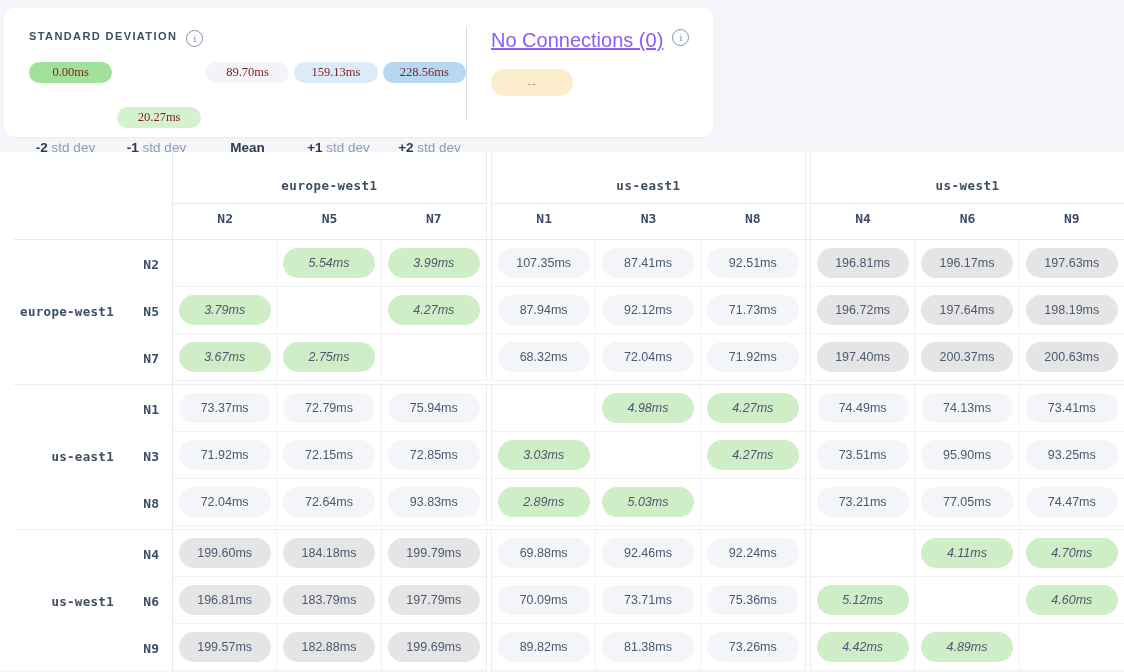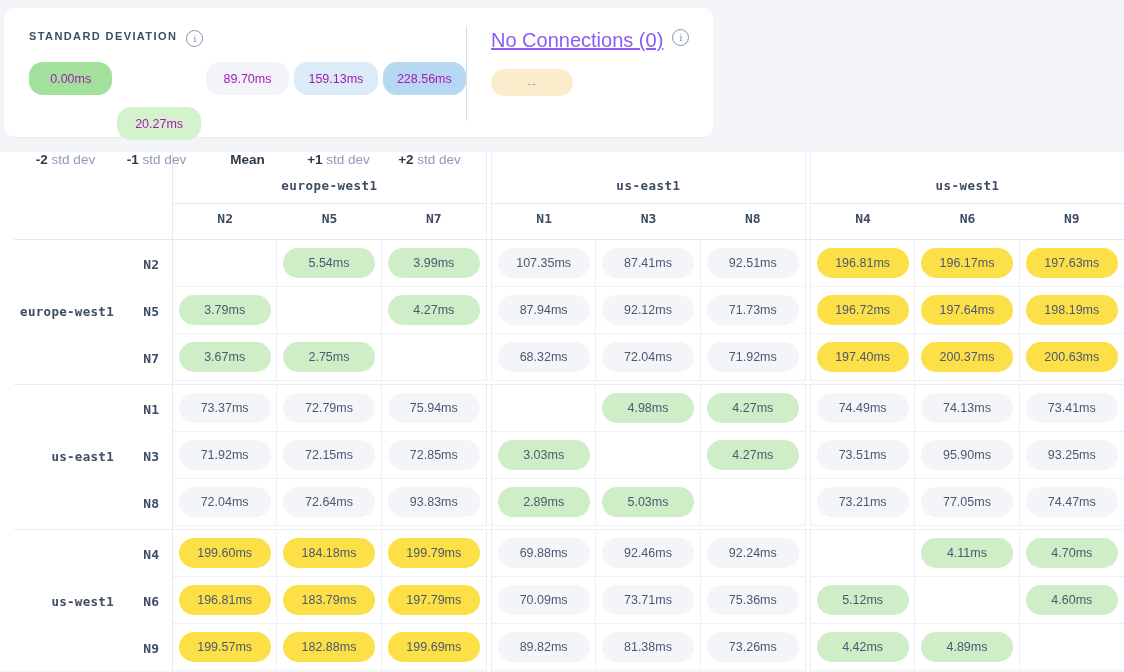--- a/index.html
+++ b/index.html
@@ -26,23 +26,23 @@
     color: #3e4d63;
   }
   .info-icon {
     width: 17px; height: 17px; border: 1.5px solid #8492b2; border-radius: 50%;
     display: inline-flex; align-items: center; justify-content: center;
     font-size: 10px; color: #8492b2; font-family: "DejaVu Serif", serif;
     cursor: pointer; flex: 0 0 auto;
   }
   .chips-row { display: flex; gap: 5px; margin-top: 15px; }
   .legend-chip {
-    width: 86px; height: 33px; border-radius: 14px;
+    width: 86px; height: 21px; border-radius: 14px;
     display: inline-flex; align-items: center; justify-content: center;
-    font-size: 12.5px; color: #a21caf;
+    font-size: 12.5px; color: #7f1d1d; font-family: Liberation Serif, serif;
   }
   .labels-row { display: flex; gap: 18px; margin-top: 12px; }
   .stop-label { width: 86px; text-align: center; font-size: 13.5px; white-space: nowrap; }
   .stop-label b { color: #2f3b4d; font-weight: bold; }
   .stop-label span { color: #8d9ab9; }
   .legend-divider { width: 1px; background: #d9dde5; margin: 18px 0 16px 0; }
   .legend-right { padding: 21px 0 0 24px; }
   .nc-title { font-size: 20px; color: #8b5cf6; text-decoration: underline; }
   .nc-chip {
     margin-top: 17px; width: 82px; height: 27px; border-radius: 14px;
@@ -96,23 +96,23 @@
     border-right: 1px solid #eef1f6; border-bottom: 1px solid #eef1f6;
     background: #fff; padding: 0;
   }
   td.cell.g-end { border-right: none; }
 
   .cell-chip {
     display: inline-flex; align-items: center; justify-content: center;
     min-width: 92px; height: 30px; border-radius: 15px;
     font-size: 12.5px; color: #4b5a70; padding: 0 12px; cursor: pointer;
   }
-  .c-green { background: #cfeec8; }
+  .c-green { background: #cfeec8; font-style: italic; }
   .c-gray  { background: #f3f5f9; }
-  .c-blue  { background: #fde047; }
+  .c-blue  { background: #e5e5e5; }
 
   tr.gsep td { height: 4px; padding: 0; background: #fff; border-bottom: 1px solid #e9edf3; }
   tr.gsep td.rowlabel-sp { border-right: 1px solid #e5e9f0; }
 </style>
 </head>
 <body>
 
 <div class="legend-card">
   <div class="legend-left">
     <div class="legend-title-row">

